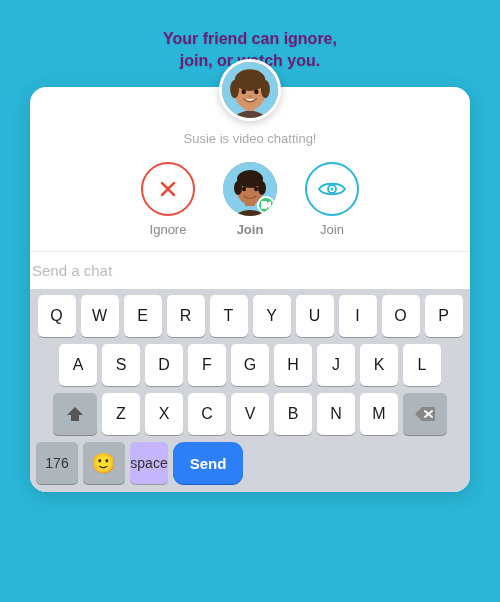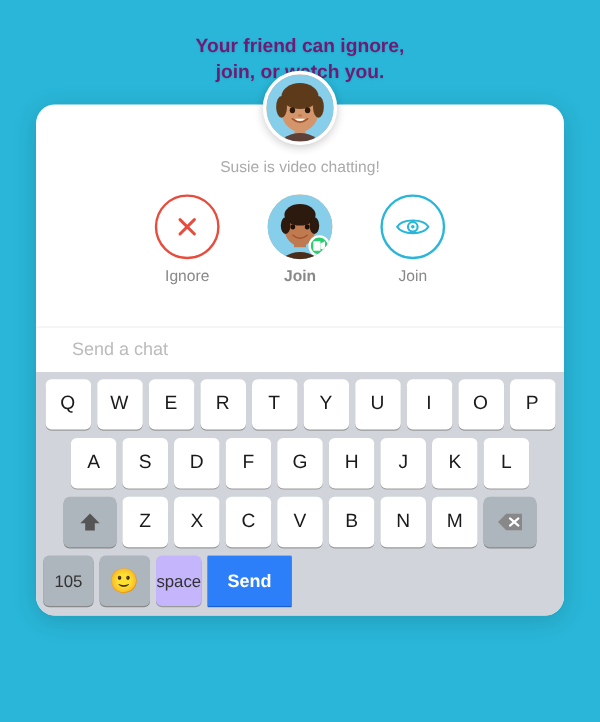--- a/index.html
+++ b/index.html
@@ -59,21 +59,21 @@
     .status-text {
       text-align: center;
       color: #aaa;
       font-size: 13px;
       margin-top: 10px;
     }
 
     .actions {
       display: flex;
       justify-content: center;
-      gap: 40px;
+      gap: 28px;
       margin-top: 16px;
       padding-bottom: 14px;
     }
 
     .action-item {
       display: flex;
       flex-direction: column;
       align-items: center;
       gap: 6px;
     }
@@ -120,22 +120,21 @@
       border: 2px solid white;
     }
 
     .join-badge svg {
       width: 10px;
       height: 10px;
     }
 
     .chat-input-area {
       border-top: 1px solid #eee;
-      padding: 10px 30px;
-      margin-top: 21px;
+      padding: 10px 2px;
     }
 
     .chat-input {
       color: #bbb;
       font-size: 15px;
     }
 
     
     .keyboard {
       background: #d1d5db;
@@ -223,21 +222,21 @@
     }
 
     .key.send {
       background: #2d7ff9;
       color: white;
       min-width: 70px;
       max-width: 70px;
       height: 42px;
       font-size: 15px;
       font-weight: 600;
-      border-radius: 0;
+      border-radius: 11px;
       display: flex;
       align-items: center;
       justify-content: center;
       box-shadow: 0 1px 0 #1a5fcc;
     }
   </style>
 </head>
 <body>
 
 <div class="header-text" style="white-space: pre-line;">Your friend can ignore,
@@ -373,20 +372,20 @@
       <div class="key delete">
         <svg width="20" height="14" viewBox="0 0 20 14">
           <path d="M7 0 L0 7 L7 14 L20 14 L20 0 Z" fill="#888"></path>
           <line x1="10" y1="4" x2="17" y2="10" stroke="white" stroke-width="1.8" stroke-linecap="round"></line>
           <line x1="17" y1="4" x2="10" y2="10" stroke="white" stroke-width="1.8" stroke-linecap="round"></line>
         </svg>
       </div>
     </div>
 
     <div class="bottom-row">
-      <div class="key num">105</div>
+      <div class="key num">176</div>
       <div class="key emoji">🙂</div>
       <div class="key space">space</div>
       <div class="key send">Send</div>
     </div>
 
   </div>
 </div>
 
 </body></html>

